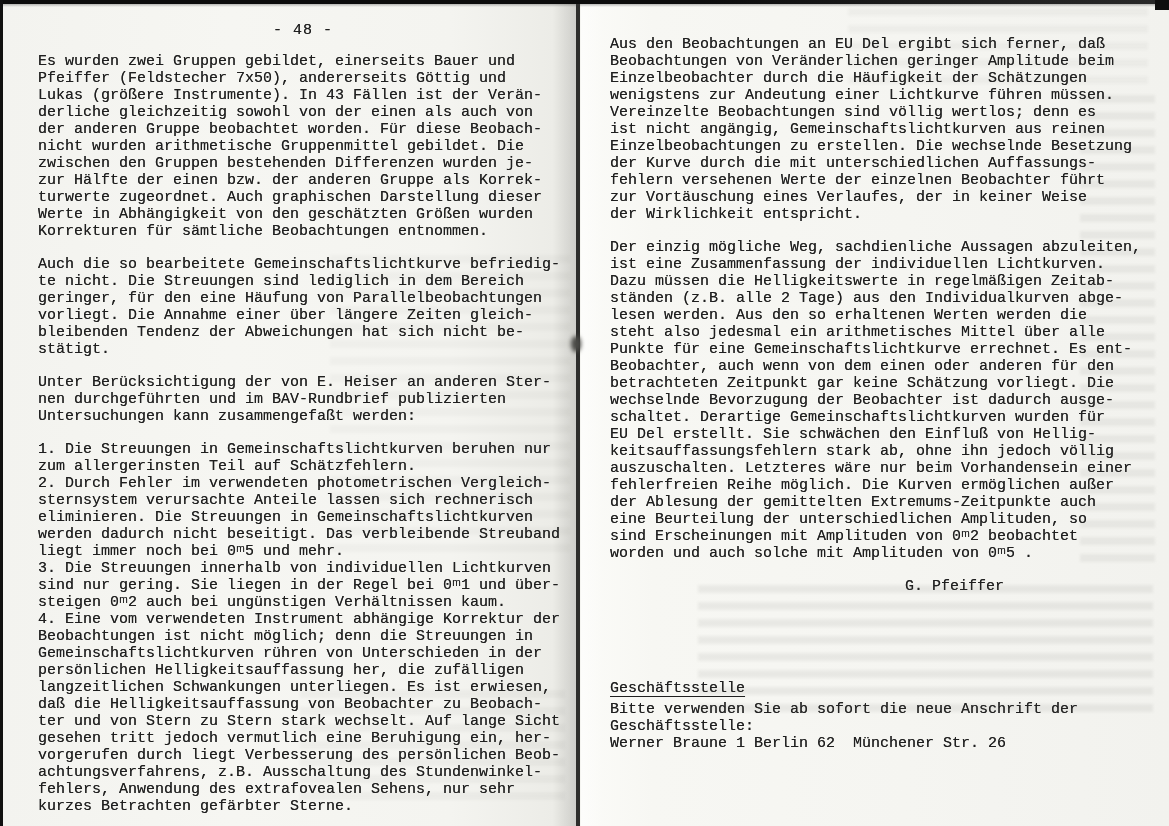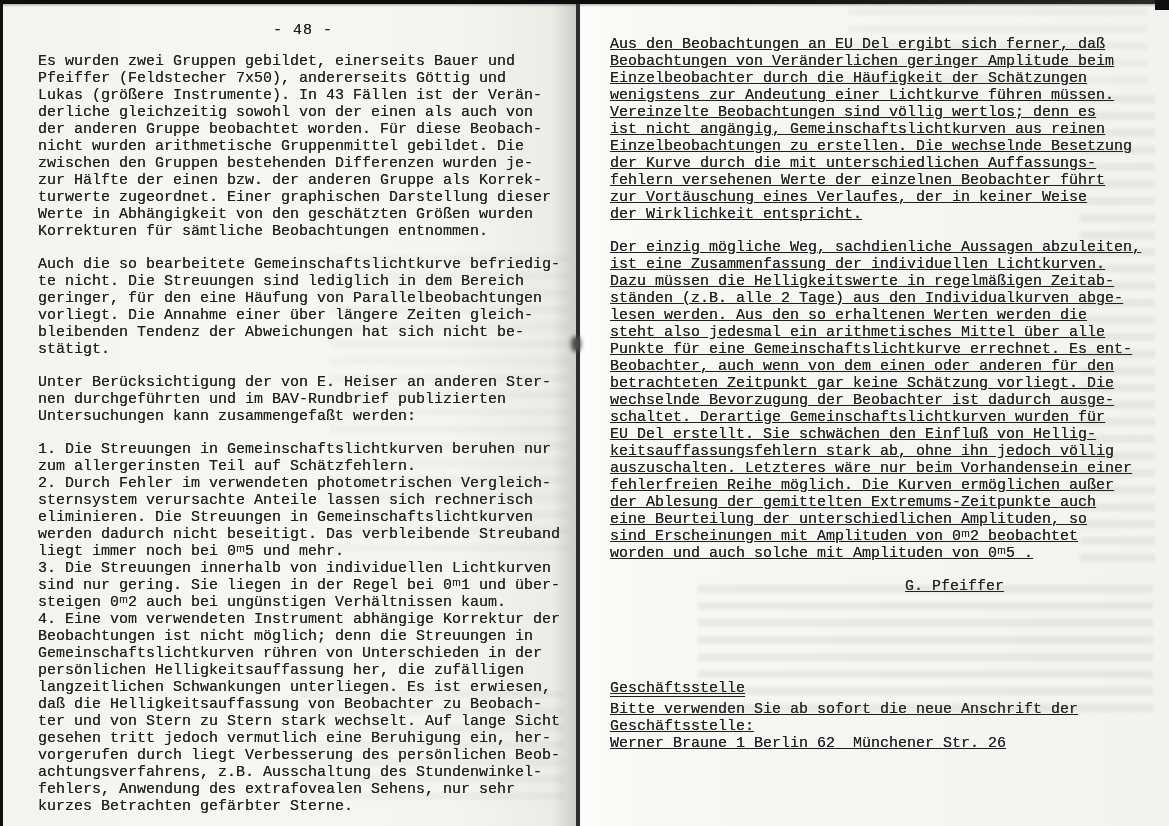--- a/index.html
+++ b/index.html
@@ -29,21 +29,21 @@
     background:linear-gradient(90deg,rgba(0,0,0,0) 0,rgba(0,0,0,.10) 100%); z-index:4; }
   .gutter-line { position:absolute; left:576px; top:0; width:4px; height:826px;
     background:#2e2e2c; filter:blur(.6px); z-index:5; }
   .gutter-light { position:absolute; left:581px; top:0; width:22px; height:826px;
     background:linear-gradient(90deg,#fdfdfb 0,rgba(253,253,251,0) 100%); z-index:4; }
   .gutter-smudge { position:absolute; left:571px; top:336px; width:10px; height:16px;
     background:#4a4a46; border-radius:50%; filter:blur(2px); z-index:5; }
   
   .page-body { position:absolute; }
   .page-left .page-body { left:38px; top:22px; width:530px; }
-  .page-right .page-body { left:27px; top:36px; width:548px;text-decoration:underline; }
+  .page-right .page-body { left:27px; top:36px; width:548px; }
   .pagenum { text-align:center; height:17px; margin-bottom:14px;
     letter-spacing:1px; }
   .line { white-space:pre; height:17px; }
   .block { margin-bottom:16px; }
   .block-heading { text-decoration:underline; text-underline-offset:4px; margin-bottom:4px; }
   .block-signature { padding-left:295px; }
   .txt { text-shadow:0 0 .6px rgba(25,25,25,.75); }
   
   .bleed { position:absolute; z-index:1; pointer-events:none; filter:blur(1.6px);
     background:repeating-linear-gradient(180deg,
@@ -69,21 +69,21 @@
       <div>
           <div class="block block-para">
             <div class="line">Es wurden zwei Gruppen gebildet, einerseits Bauer und</div>
             <div class="line">Pfeiffer (Feldstecher 7x50), andererseits Göttig und</div>
             <div class="line">Lukas (größere Instrumente). In 43 Fällen ist der Verän-</div>
             <div class="line">derliche gleichzeitig sowohl von der einen als auch von</div>
             <div class="line">der anderen Gruppe beobachtet worden. Für diese Beobach-</div>
             <div class="line">nicht wurden arithmetische Gruppenmittel gebildet. Die</div>
             <div class="line">zwischen den Gruppen bestehenden Differenzen wurden je-</div>
             <div class="line">zur Hälfte der einen bzw. der anderen Gruppe als Korrek-</div>
-            <div class="line">turwerte zugeordnet. Einer graphischen Darstellung dieser</div>
+            <div class="line">turwerte zugeordnet. Auch graphischen Darstellung dieser</div>
             <div class="line">Werte in Abhängigkeit von den geschätzten Größen wurden</div>
             <div class="line">Korrekturen für sämtliche Beobachtungen entnommen.</div>
           </div>
           <div class="block block-para">
             <div class="line">Auch die so bearbeitete Gemeinschaftslichtkurve befriedig-</div>
             <div class="line">te nicht. Die Streuungen sind lediglich in dem Bereich</div>
             <div class="line">geringer, für den eine Häufung von Parallelbeobachtungen</div>
             <div class="line">vorliegt. Die Annahme einer über längere Zeiten gleich-</div>
             <div class="line">bleibenden Tendenz der Abweichungen hat sich nicht be-</div>
             <div class="line">stätigt.</div>

